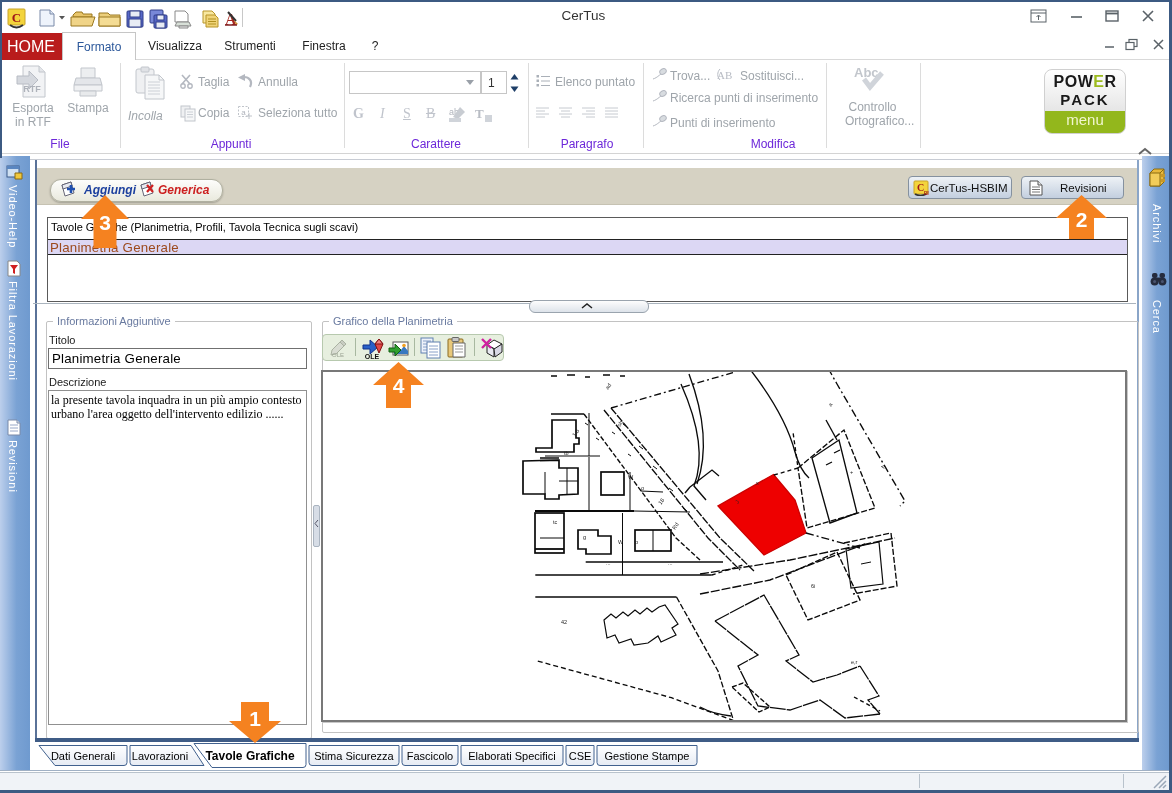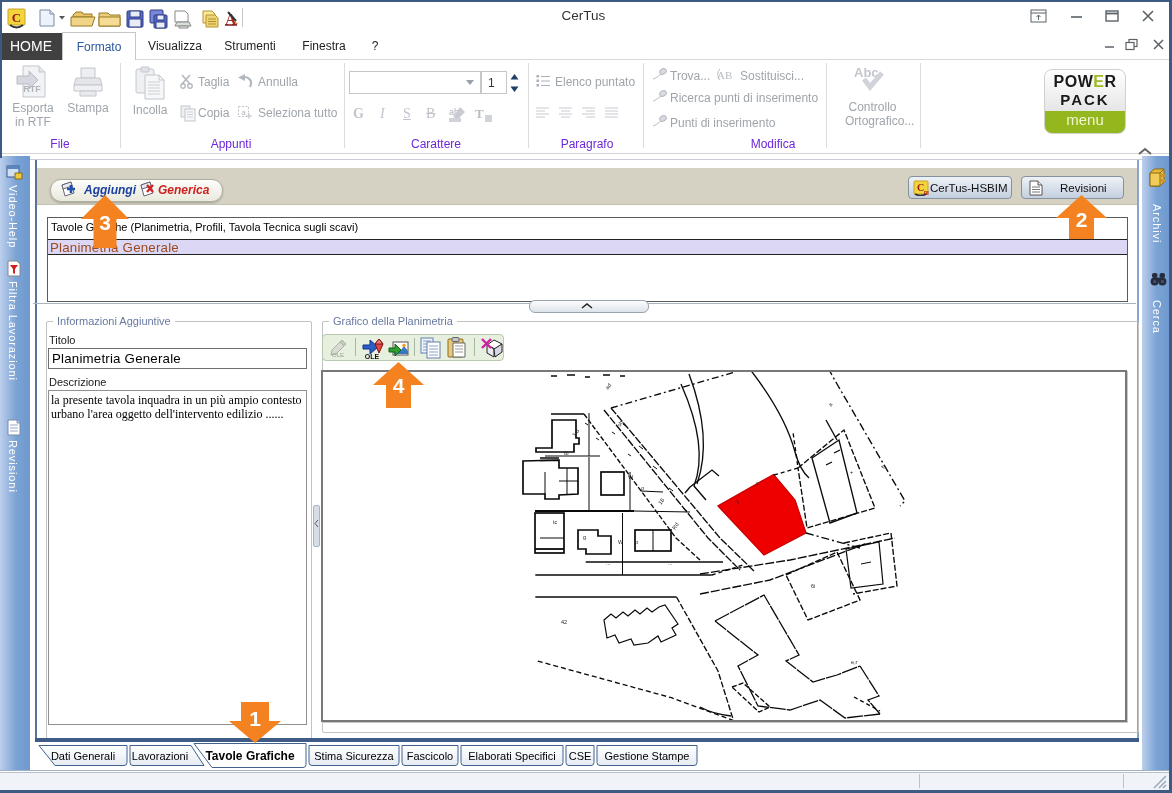--- a/index.html
+++ b/index.html
@@ -9,21 +9,21 @@
 #topborder{left:0;top:0;width:1172px;height:2px;background:#3c5a82;}
 #lborder{left:0;top:0;width:2px;height:158px;background:#3c5a82;}
 #rborder{left:1169px;top:0;width:3px;height:793px;background:#3c5a82;}
 #bborder{left:0;top:790px;width:1172px;height:3px;background:#3c5a82;}
 #titlebar{left:2px;top:2px;width:1167px;height:30px;background:#fff;}
 #apptitle{left:0;top:8px;width:1167px;text-align:center;font-size:13px;color:#333;}
 #qatsep{left:242px;top:8px;width:1px;height:19px;background:#c8c8c8;}
 
 #tabrow{left:2px;top:32px;width:1167px;height:28px;background:#fff;}
 .rtab{position:absolute;top:32px;height:28px;line-height:28px;font-size:12px;color:#222;text-align:center;}
-#tabhome{left:0px;top:33px;width:62px;height:27px;background:#404040;color:#fff;line-height:27px;font-size:14px;}
+#tabhome{left:0px;top:33px;width:62px;height:27px;background:#b91c1c;color:#fff;line-height:27px;font-size:16px;}
 #tabformato{left:62px;top:32px;width:74px;background:#fff;border:1px solid #c6c6c6;border-bottom:none;height:28px;color:#2b579a;box-sizing:border-box;}
 
 #ribbon{left:2px;top:60px;width:1167px;height:93px;background:#fff;}
 #ribbonline{left:2px;top:153px;width:1167px;height:1px;background:#d4d4d4;}
 .gsep{position:absolute;top:5px;width:1px;height:85px;background:#dcdcdc;}
 .glabel{position:absolute;top:77px;font-size:12px;color:#6d28d9;text-align:center;}
 .rtxt{position:absolute;font-size:12px;color:#9fa5ab;white-space:nowrap;}
 
 #leftbar{left:0px;top:156px;width:30px;height:614px;background:linear-gradient(90deg,#bccfec,#7aa2d4 55%,#6f9acf);}
 #rightbar{left:1142px;top:156px;width:27px;height:614px;background:linear-gradient(90deg,#bccfec,#7aa2d4 55%,#6f9acf);}
@@ -112,21 +112,21 @@
 
   <svg class="abs" style="left:135px;top:66px;" width="30" height="34" viewBox="0 0 30 34">
       <rect x="1" y="3" width="18" height="24" rx="2" fill="#eff0f2" stroke="#c2c6cc"></rect>
       <rect x="6" y="1" width="8" height="5" rx="1" fill="#e0e2e6" stroke="#c2c6cc"></rect>
       <path d="M10 9h14l5 5v19H10z" fill="#f6f7f8" stroke="#c2c6cc"></path>
       <path d="M24 9v5h5" fill="none" stroke="#c2c6cc"></path>
       <g stroke="#ccd0d6">
         <path d="M13 16h12M13 19h12M13 22h12M13 25h12M13 28h12"></path>
       </g>
     </svg>
-  <div class="abs rtxt" style="left:128px;top:103px;width:44px;text-align:center;">Incolla</div>
+  <div class="abs rtxt" style="left:128px;top:109px;width:44px;text-align:left;font-style:italic;">Incolla</div>
   <svg class="abs" style="left:180px;top:74px;" width="15" height="15" viewBox="0 0 15 15">
       <path d="M2 1l8 9M10 1l-8 9" stroke="#b4b8c0" stroke-width="1.6" fill="none"></path>
       <circle cx="3" cy="12" r="2.2" fill="none" stroke="#b4b8c0" stroke-width="1.4"></circle>
       <circle cx="10" cy="12" r="2.2" fill="none" stroke="#b4b8c0" stroke-width="1.4"></circle>
     </svg>
   <div class="abs rtxt" style="left:198px;top:75px;">Taglia</div>
   <svg class="abs" style="left:237px;top:74px;" width="17" height="15" viewBox="0 0 17 15">
       <path d="M13 13c3-6-1-10-6-10" fill="none" stroke="#b4b8c0" stroke-width="2.2"></path>
       <path d="M8 0v7L1 3.5z" fill="#b4b8c0"></path>
     </svg>

